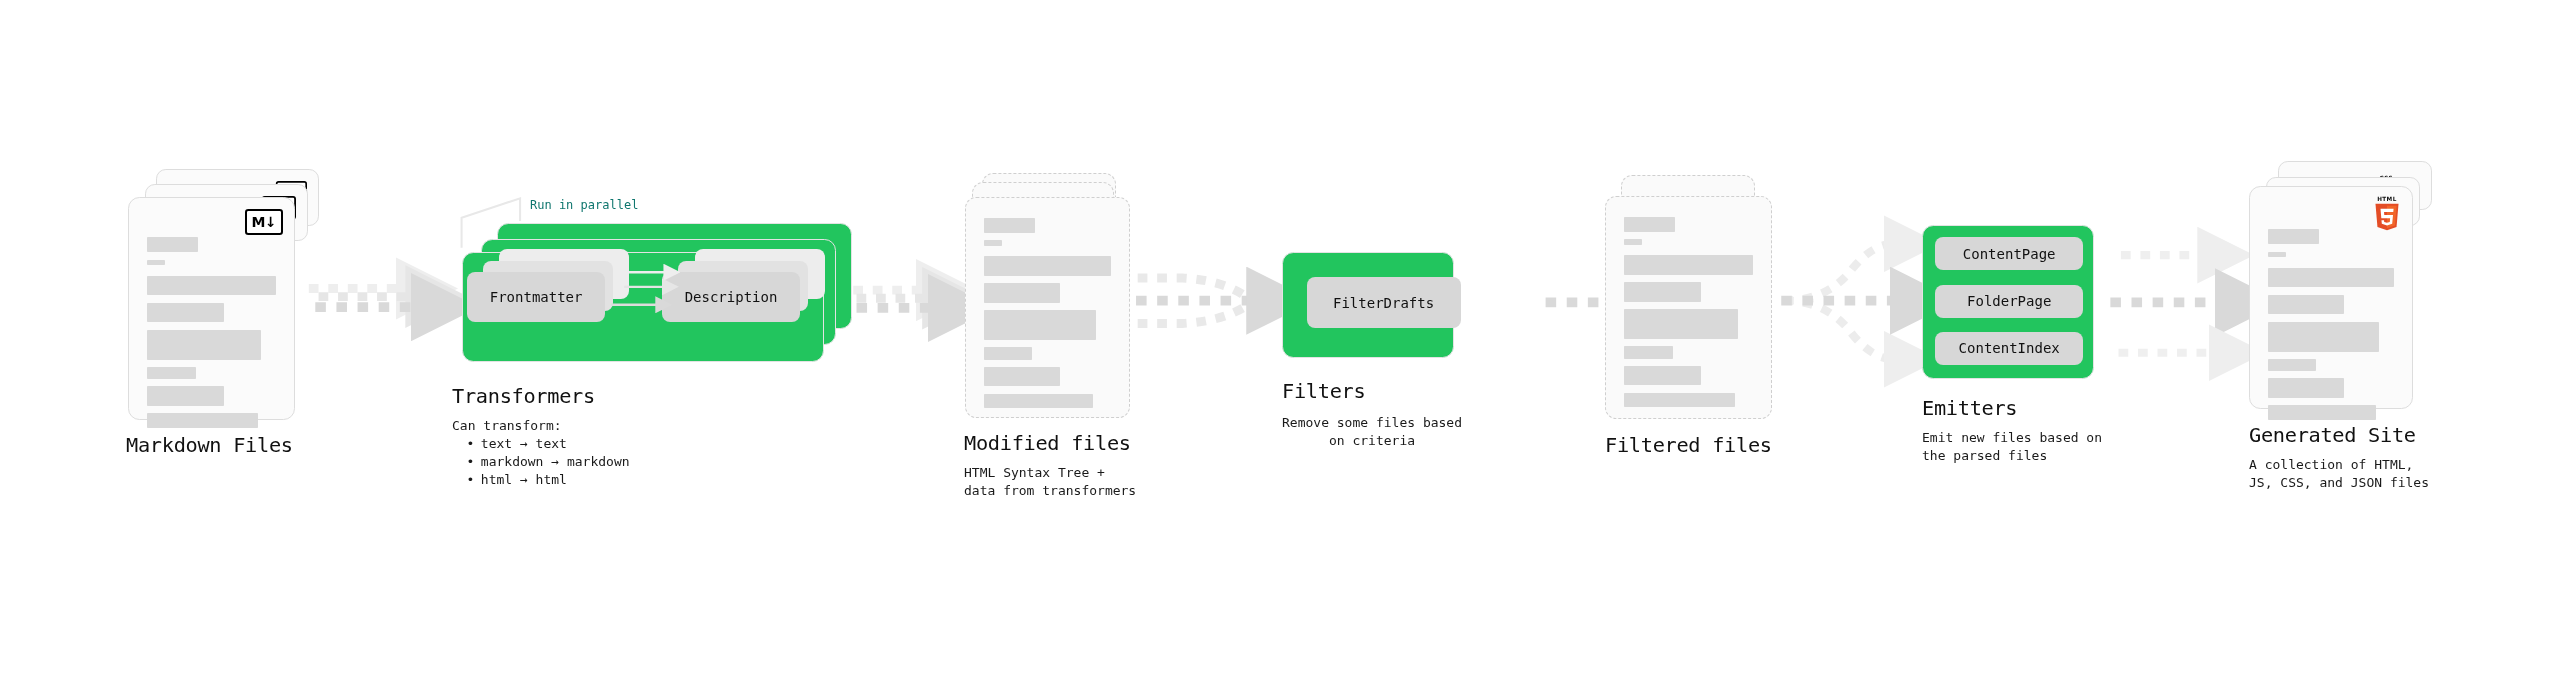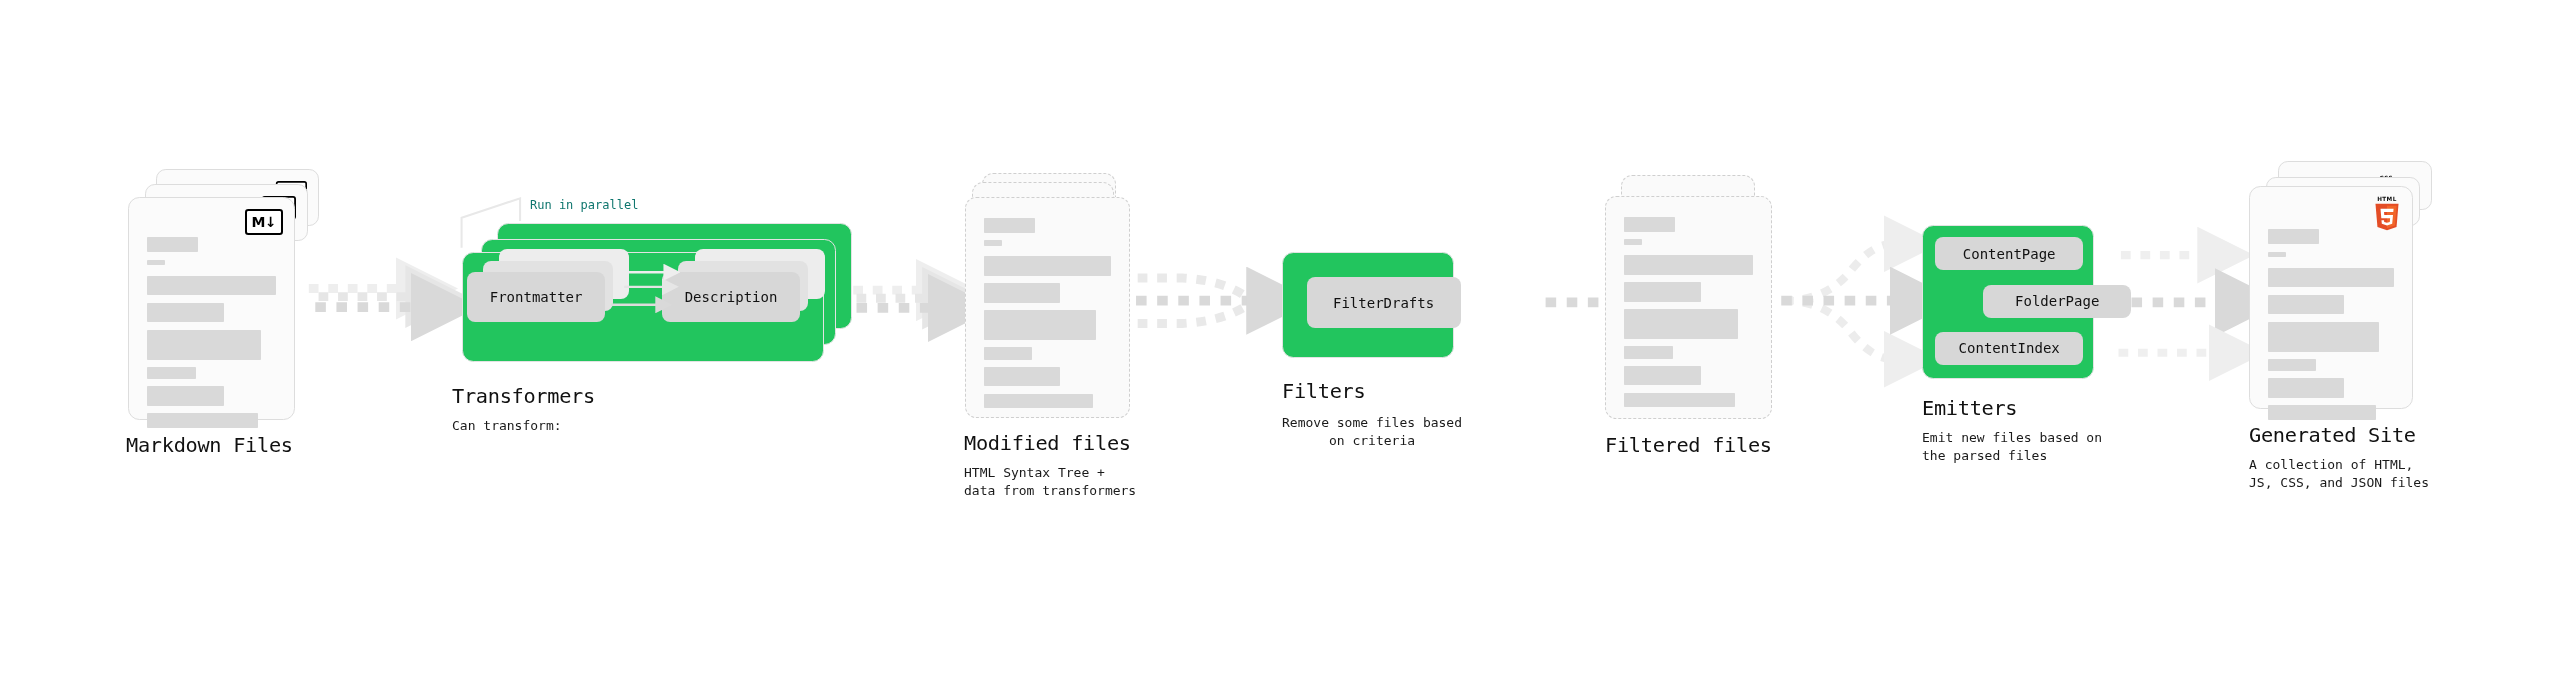--- a/index.html
+++ b/index.html
@@ -285,20 +285,25 @@
     <div class="chip ghost2" style="left:215px; top:8.1px; width:130px; height:50px;"></div>
     <div class="chip" style="left:199px; top:18.7px; width:138px; height:50px;">Description</div>
   </div>
   <svg class="overlay" viewBox="0 0 3170 838">
     <line x1="770" y1="335" x2="820" y2="335" stroke="#ededed" stroke-width="3" marker-end="url(#tri-l)"></line>
     <line x1="768" y1="353" x2="818" y2="353" stroke="#e4e4e4" stroke-width="3" marker-end="url(#tri-s)"></line>
     <line x1="752" y1="375" x2="810" y2="375" stroke="#dcdcdc" stroke-width="3" marker-end="url(#tri)"></line>
   </svg>
   <div class="title" style="left:452px; top:384px;">Transformers</div>
   <div class="sub-lead" style="left:452px; top:417px;">Can transform:</div>
+  <ul class="bullets" style="left:460px; top:435px;">
+    <li>text → text</li>
+    <li>markdown → markdown</li>
+    <li>html → html</li>
+  </ul>
 
   <div class="card dashed" style="left:982px; top:173px; width:134px; height:49px;"></div>
   <div class="card dashed" style="left:972px; top:182px; width:142px; height:49px;"></div>
   <div class="card dashed" style="left:965px; top:197px; width:165px; height:221px;">
     <div class="card-inner" style="top:19.5px;">
       <div class="bar" style="width:51px;height:15.4px;"></div>
       <div class="bar" style="width:18px;height:5.7px;margin-bottom:10.6px;"></div>
       <div class="bar" style="width:100%;height:19.5px;"></div>
       <div class="bar" style="width:60%;height:19.5px;"></div>
       <div class="bar" style="width:88%;height:30px;"></div>
@@ -328,21 +333,21 @@
       <div class="bar" style="width:88%;height:30px;"></div>
       <div class="bar" style="width:38%;height:12.2px;"></div>
       <div class="bar" style="width:60%;height:19.5px;"></div>
       <div class="bar" style="width:86%;height:14.6px;"></div>
     </div>
   </div>
   <div class="title" style="left:1605px; top:433px;">Filtered files</div>
 
   <div class="panel" style="left:1922px; top:225px; width:172px; height:154px;">
     <div class="chip" style="left:12.2px; top:11.4px; width:148px; height:32.5px;">ContentPage</div>
-    <div class="chip" style="left:12.2px; top:59px; width:148px; height:32.5px;margin-left:48px;">FolderPage</div>
+    <div class="chip" style="left:12.2px; top:59px; width:148px; height:32.5px;">FolderPage</div>
     <div class="chip" style="left:12.2px; top:106px; width:148px; height:32.5px;">ContentIndex</div>
   </div>
   <div class="title" style="left:1922px; top:396px;">Emitters</div>
   <div class="subtitle" style="left:1922px; top:429px;">Emit new files based on
 the parsed files</div>
 
   <div class="card" style="left:2278px; top:161px; width:154px; height:49px; border-radius:9.8px;">
     <div class="css-badge">
       <div class="css-word">CSS</div>
       <div class="css-rule"></div>

